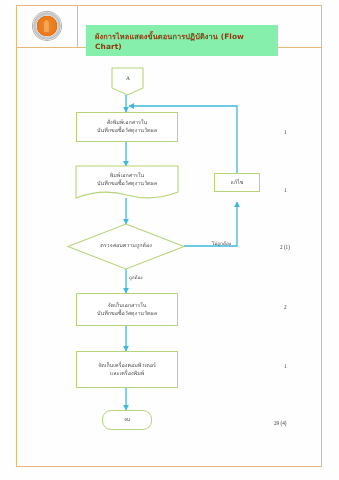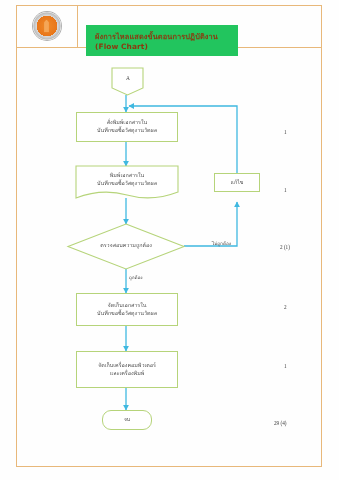--- a/index.html
+++ b/index.html
@@ -54,26 +54,26 @@
     clip-path:polygon(50% 0%,72% 22%,72% 100%,28% 100%,28% 22%);
     opacity:.95;
   }
   .title-cell{
     flex:1;height:100%;
     display:flex;align-items:center;
     padding-left:8px;
     box-sizing:border-box;
   }
   .title-band{
-    background:#22c55e;
+    background:#86efac;
     color:#8a3b10;
     font-size:7.4px;
     font-weight:bold;
     padding:5px 9px;
-    width:152px;
+    width:192px;
     box-sizing:border-box;
     letter-spacing:.1px;
     margin-top:28px;
   }
   
   .canvas{
     position:absolute;
     left:16px;top:48px;
     width:306px;height:419px;
   }

